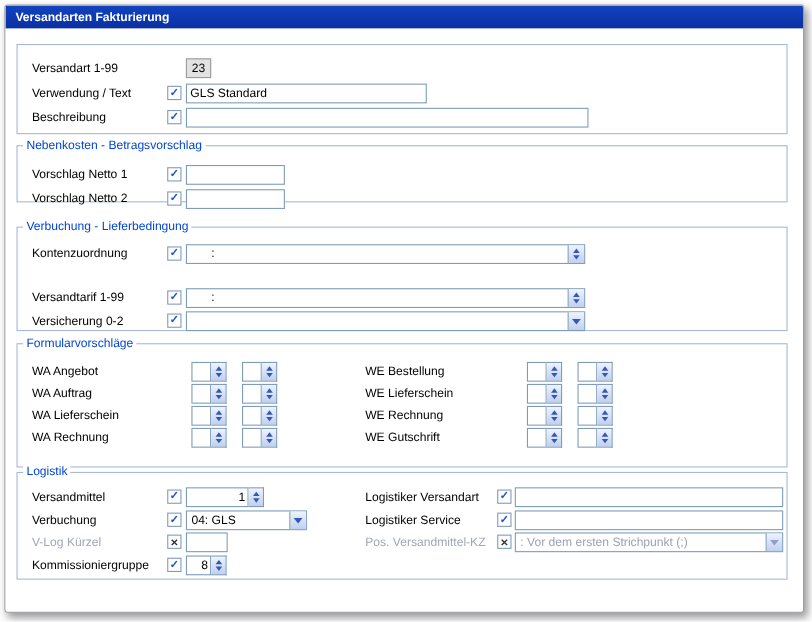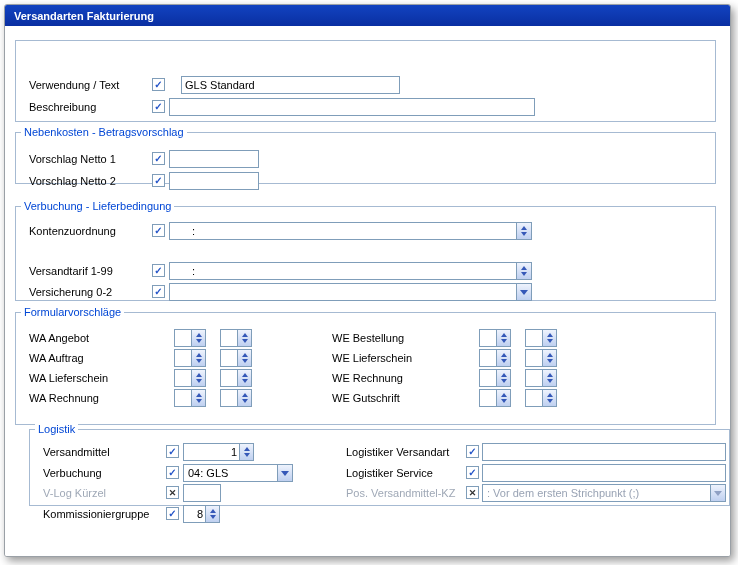--- a/index.html
+++ b/index.html
@@ -88,24 +88,28 @@
 </head>
 <body>
 
 <div class="window">
   <div class="titlebar">
     <span>Versandarten Fakturierung</span>
   </div>
   <div class="content">
 
     <div class="group" style="left:10px;top:14px;width:701px;height:82px">
+      <div class="row" style="top:12px">
+        <span class="lbl">Versandart 1-99</span>
+        <input class="tfield gray" style="left: 153px; width: 23px;" readonly="" value="23">
+      </div>
       <div class="row" style="top:35px">
         <span class="lbl">Verwendung / Text</span>
         <span class="cb">✓</span>
-        <input class="tfield" style="left: 153px; width: 219px; margin-left: 12px;" value="GLS Standard">
+        <input class="tfield" style="left: 153px; width: 219px;" value="GLS Standard">
       </div>
       <div class="row" style="top:57px">
         <span class="lbl">Beschreibung</span>
         <span class="cb">✓</span>
         <input class="tfield" style="left: 153px; width: 366px;" value="">
       </div>
     </div>
 
     <div class="group" style="left:10px;top:106px;width:701px;height:52px">
       <span class="group-title">Nebenkosten - Betragsvorschlag</span>
@@ -287,21 +291,21 @@
             <input class="sfield" style="">
             <span class="spin">
               <span class="tri-up"></span>
               <span class="tri-down"></span>
             </span>
           </span>
       </div>
 
     </div>
 
-    <div class="group" style="left:24px;top:403px;width:701px;height:77px">
+    <div class="group" style="left:10px;top:403px;width:701px;height:98px">
       <span class="group-title">Logistik</span>
 
       <div class="row" style="top:13px">
         <span class="lbl">Versandmittel</span>
         <span class="cb">✓</span>
         <span class="pairf" style="left:153px">
           <input class="sfield num" style="width: 57px; text-align: right;" value="1">
           <span class="spin">
               <span class="tri-up"></span>
               <span class="tri-down"></span>

